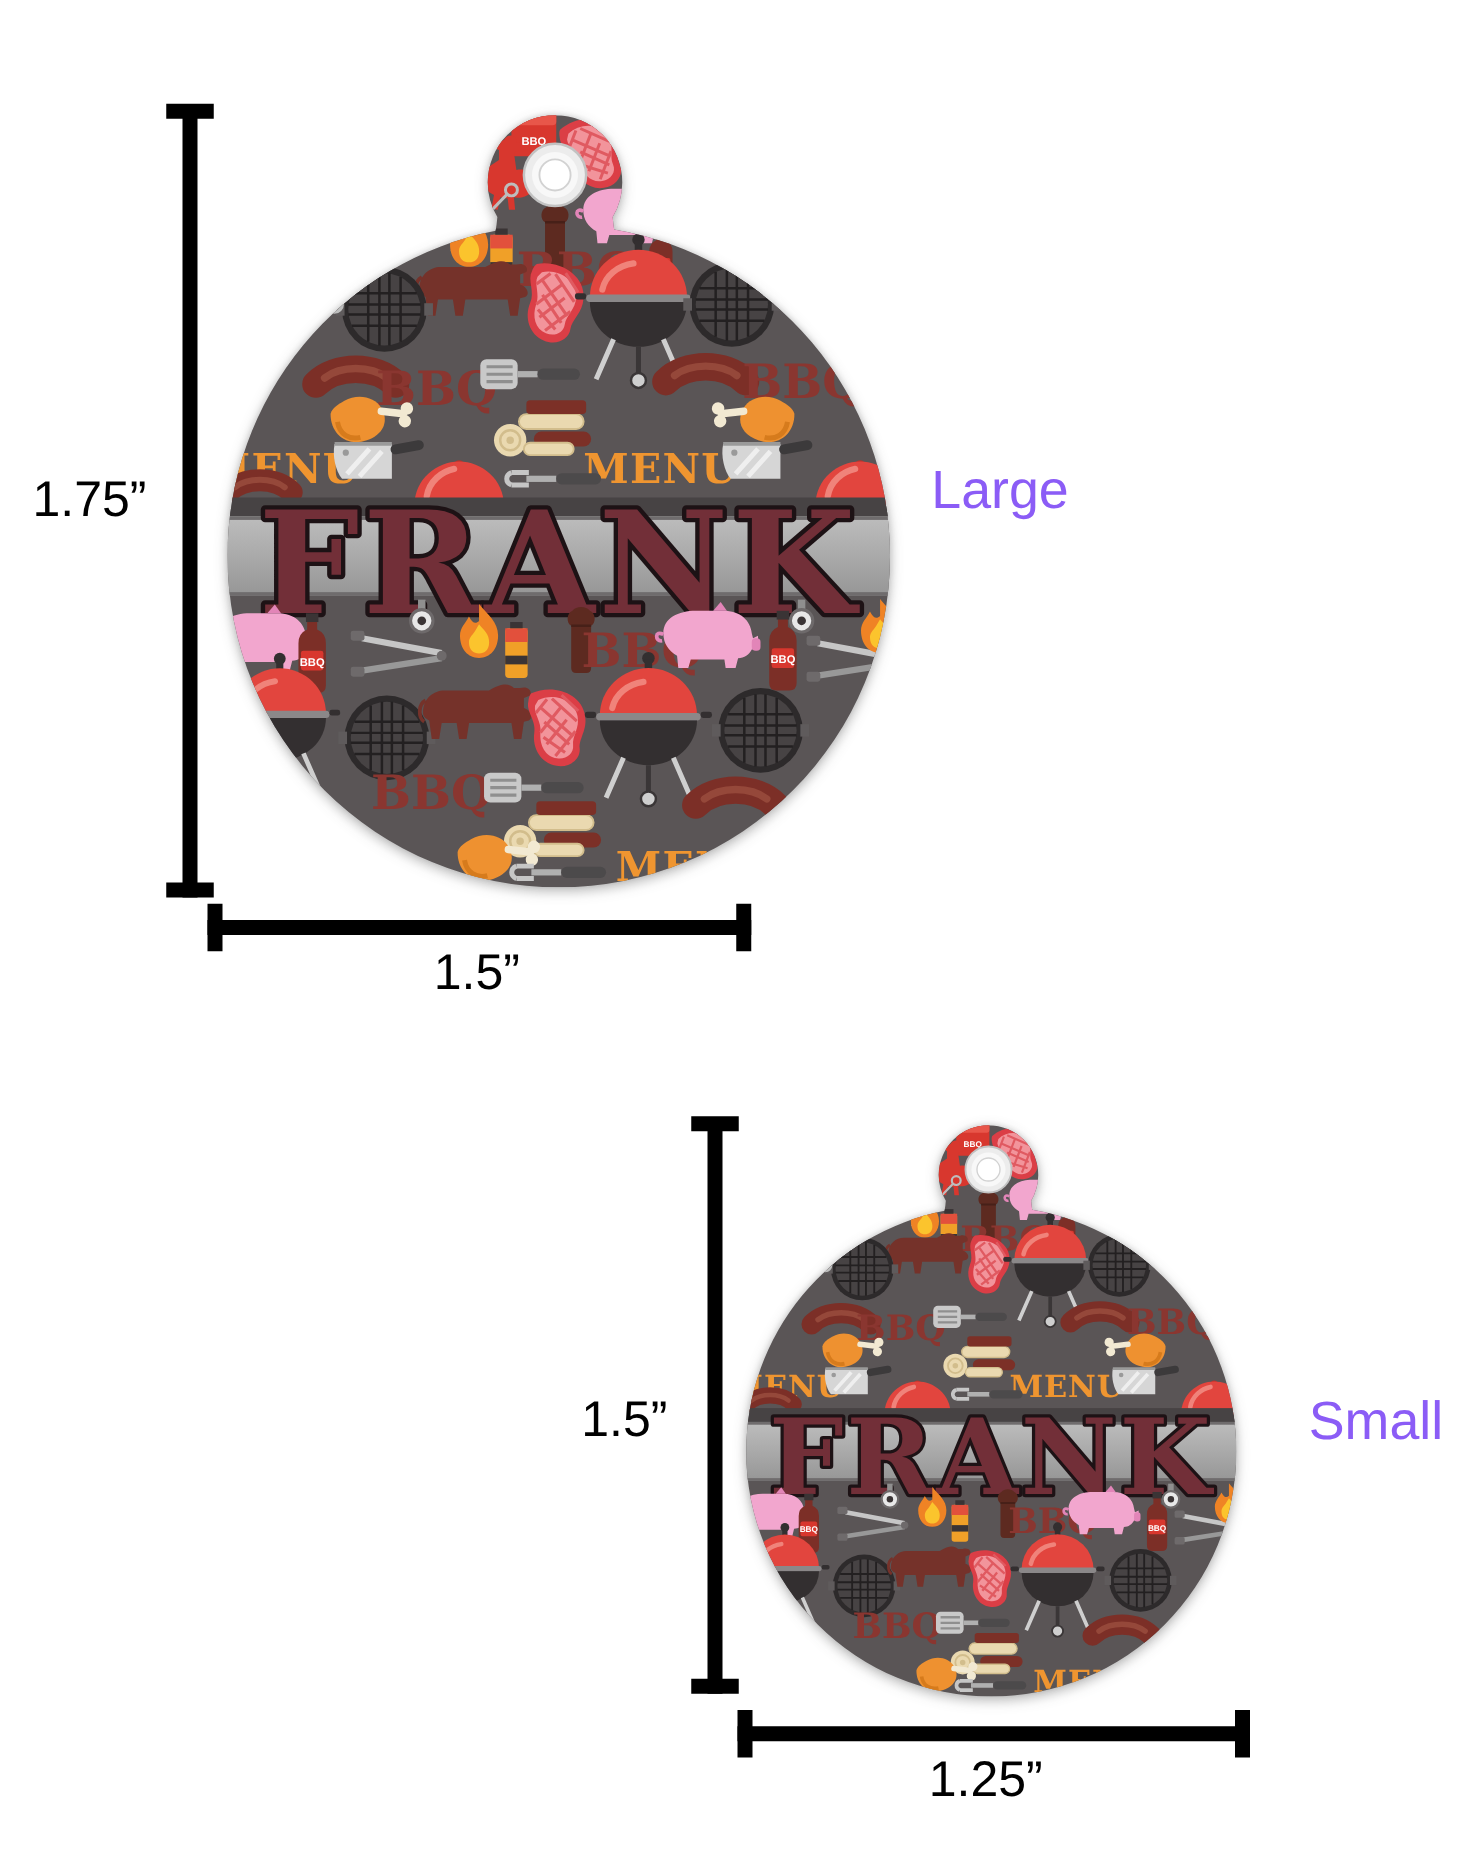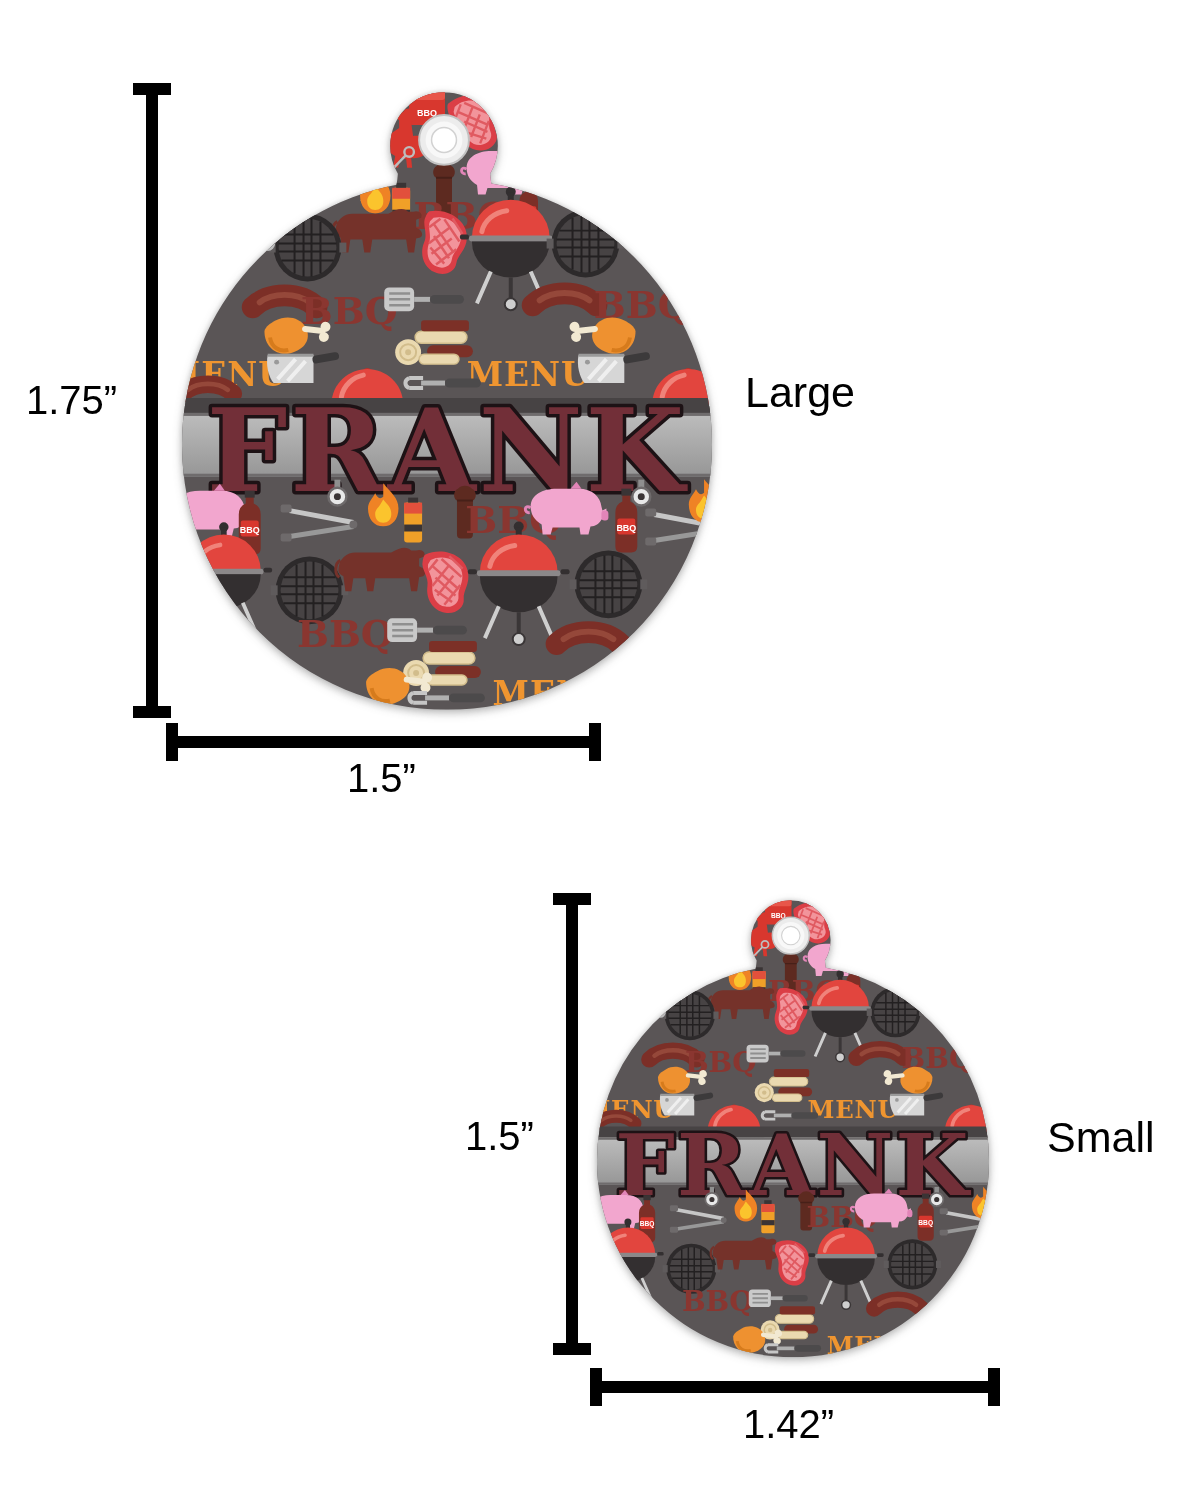--- a/index.html
+++ b/index.html
@@ -6,21 +6,21 @@
   body {
     width:1184px; height:1500px; position:relative; background:#ffffff;
     font-family:"Liberation Sans", sans-serif; overflow:hidden;
   }
   .bar { position:absolute; background:#000000; }
   .dim-label {
     position:absolute; color:#000000; font-size:40px; line-height:1.1;
     font-family:"Liberation Sans", sans-serif; white-space:nowrap;
   }
   .size-label {
-    position:absolute; color:#000000; font-size:43px; line-height:1.1;
+    position:absolute; color:#8b5cf6; font-size:43px; line-height:1.1;
     font-family:"Liberation Sans", sans-serif; white-space:nowrap;
   }
   .tag { position:absolute; overflow:visible;
          filter: drop-shadow(0 3px 5px rgba(40,40,40,0.30)) drop-shadow(0 0 2px rgba(40,40,40,0.15)); }
   .w-bbq  { font:700 38px "DejaVu Serif", serif; }
   .w-menu { font:700 33px "DejaVu Serif", serif; letter-spacing:1px; }
   .name-text {
     font:700 114px "DejaVu Serif", serif; letter-spacing:3px;
     stroke:#1d1215; stroke-width:7px; paint-order:stroke; stroke-linejoin:round;
   }
@@ -300,14 +300,14 @@
 <div class="bar" style="left:553px; top:893px; width:38px; height:12px;"></div>
 <div class="bar" style="left:553px; top:1343px; width:38px; height:12px;"></div>
 <div class="bar" style="left:590px; top:1381px; width:410px; height:12px;"></div>
 <div class="bar" style="left:590px; top:1368px; width:12px; height:38px;"></div>
 <div class="bar" style="left:988px; top:1368px; width:12px; height:38px;"></div>
 
 <div class="dim-label" style="left:26px; top:378px;">1.75”</div>
 <div class="dim-label" style="left:347px; top:756px;">1.5”</div>
 <div class="size-label" style="left:745px; top:369px;">Large</div>
 <div class="dim-label" style="left:465px; top:1114px;">1.5”</div>
-<div class="dim-label" style="left:743px; top:1402px;">1.42”</div>
+<div class="dim-label" style="left:743px; top:1402px;">1.25”</div>
 <div class="size-label" style="left:1027px; top:1114px;margin-left:20px;">Small</div>
 
 </body></html>

